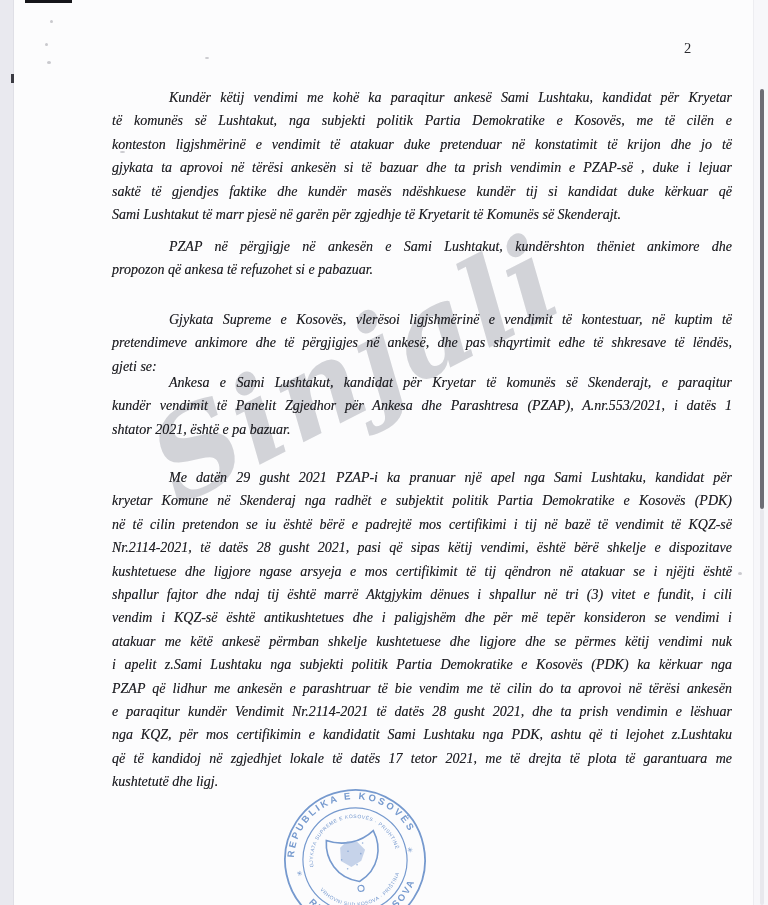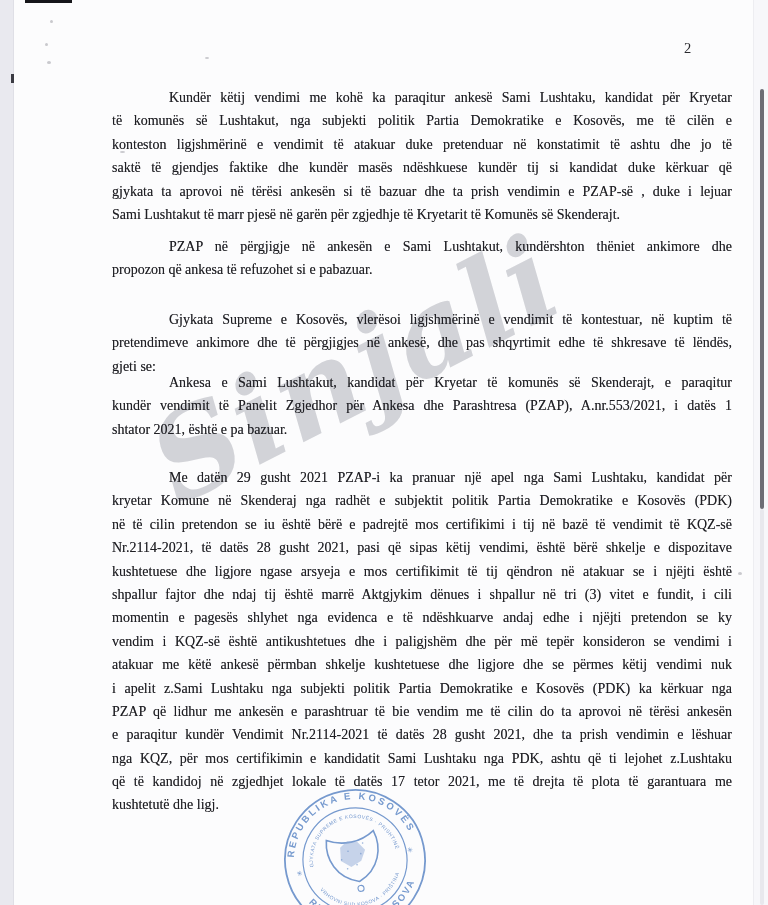--- a/index.html
+++ b/index.html
@@ -48,20 +48,21 @@
   .content { position:absolute; left:0; top:0; width:100%; height:100%; z-index:2; }
   .para {
     position:absolute; left:112px; width:620px;
     font-size:14px; line-height:23.4px; color:#1f1f24;
   }
   .line {
     height:23.4px; white-space:nowrap; overflow:visible;
     text-align:justify; text-align-last:justify;
     box-sizing:border-box; width:100%;
     text-shadow:0 0 0.4px rgba(25,25,30,0.55);
+    font-style:italic;
   }
   .line.fl { padding-left:57px; }
   .line.ll { text-align-last:left; }
 
   
   .stamp {
     position:absolute; left:280px; top:785px; width:150px; height:150px;
     transform:rotate(-12deg); transform-origin:50% 50%;
     z-index:3; opacity:0.85; mix-blend-mode:multiply;
   }
@@ -83,23 +84,23 @@
 
   <div class="page-number">2</div>
 
   <div class="watermark">Sinjali</div>
 
   <div class="content">
 
     <div class="para" style="top:86px">
       <div class="line fl">Kundër këtij vendimi me kohë ka paraqitur ankesë Sami Lushtaku, kandidat për Kryetar</div>
       <div class="line">të komunës së Lushtakut, nga subjekti politik Partia Demokratike e Kosovës, me të cilën e</div>
-      <div class="line">konteston ligjshmërinë e vendimit të atakuar duke pretenduar në konstatimit të ashtu dhe jo të</div>
+      <div class="line">konteston ligjshmërinë e vendimit të atakuar duke pretenduar në konstatimit të krijon dhe jo të</div>
+      <div class="line">gjykata ta aprovoi në tërësi ankesën si të bazuar dhe ta prish vendimin e PZAP-së , duke i lejuar</div>
       <div class="line">saktë të gjendjes faktike dhe kundër masës ndëshkuese kundër tij si kandidat duke kërkuar që</div>
-      <div class="line">gjykata ta aprovoi në tërësi ankesën si të bazuar dhe ta prish vendimin e PZAP-së , duke i lejuar</div>
       <div class="line ll">Sami Lushtakut të marr pjesë në garën për zgjedhje të Kryetarit të Komunës së Skenderajt.</div>
     </div>
 
     <div class="para" style="top:235px">
       <div class="line fl">PZAP në përgjigje në ankesën e Sami Lushtakut, kundërshton thëniet ankimore dhe</div>
       <div class="line ll">propozon që ankesa të refuzohet si e pabazuar.</div>
     </div>
 
     <div class="para" style="top:308px">
       <div class="line fl">Gjykata Supreme e Kosovës, vlerësoi ligjshmërinë e vendimit të kontestuar, në kuptim të</div>
@@ -113,21 +114,20 @@
       <div class="line ll">shtator 2021, është e pa bazuar.</div>
     </div>
 
     <div class="para" style="top:466px">
       <div class="line fl">Me datën 29 gusht 2021 PZAP-i ka pranuar një apel nga Sami Lushtaku, kandidat për</div>
       <div class="line">kryetar Komune në Skenderaj nga radhët e subjektit politik Partia Demokratike e Kosovës (PDK)</div>
       <div class="line">në të cilin pretendon se iu është bërë e padrejtë mos certifikimi i tij në bazë të vendimit të KQZ-së</div>
       <div class="line">Nr.2114-2021, të datës 28 gusht 2021, pasi që sipas këtij vendimi, është bërë shkelje e dispozitave</div>
       <div class="line">kushtetuese dhe ligjore ngase arsyeja e mos certifikimit të tij qëndron në atakuar se i njëjti është</div>
       <div class="line">shpallur fajtor dhe ndaj tij është marrë Aktgjykim dënues i shpallur në tri (3) vitet e fundit, i cili</div>
-      <div class="line">momentin e pagesës shlyhet nga evidenca e të ndëshkuarve andaj edhe i njëjti pretendon se ky</div>
       <div class="line">vendim i KQZ-së është antikushtetues dhe i paligjshëm dhe për më tepër konsideron se vendimi i</div>
       <div class="line">atakuar me këtë ankesë përmban shkelje kushtetuese dhe ligjore dhe se përmes këtij vendimi nuk</div>
       <div class="line">i apelit z.Sami Lushtaku nga subjekti politik Partia Demokratike e Kosovës (PDK) ka kërkuar nga</div>
       <div class="line">PZAP që lidhur me ankesën e parashtruar të bie vendim me të cilin do ta aprovoi në tërësi ankesën</div>
       <div class="line">e paraqitur kundër Vendimit Nr.2114-2021 të datës 28 gusht 2021, dhe ta prish vendimin e lëshuar</div>
       <div class="line">nga KQZ, për mos certifikimin e kandidatit Sami Lushtaku nga PDK, ashtu që ti lejohet z.Lushtaku</div>
       <div class="line">që të kandidoj në zgjedhjet lokale të datës 17 tetor 2021, me të drejta të plota të garantuara me</div>
       <div class="line ll">kushtetutë dhe ligj.</div>
     </div>
 

